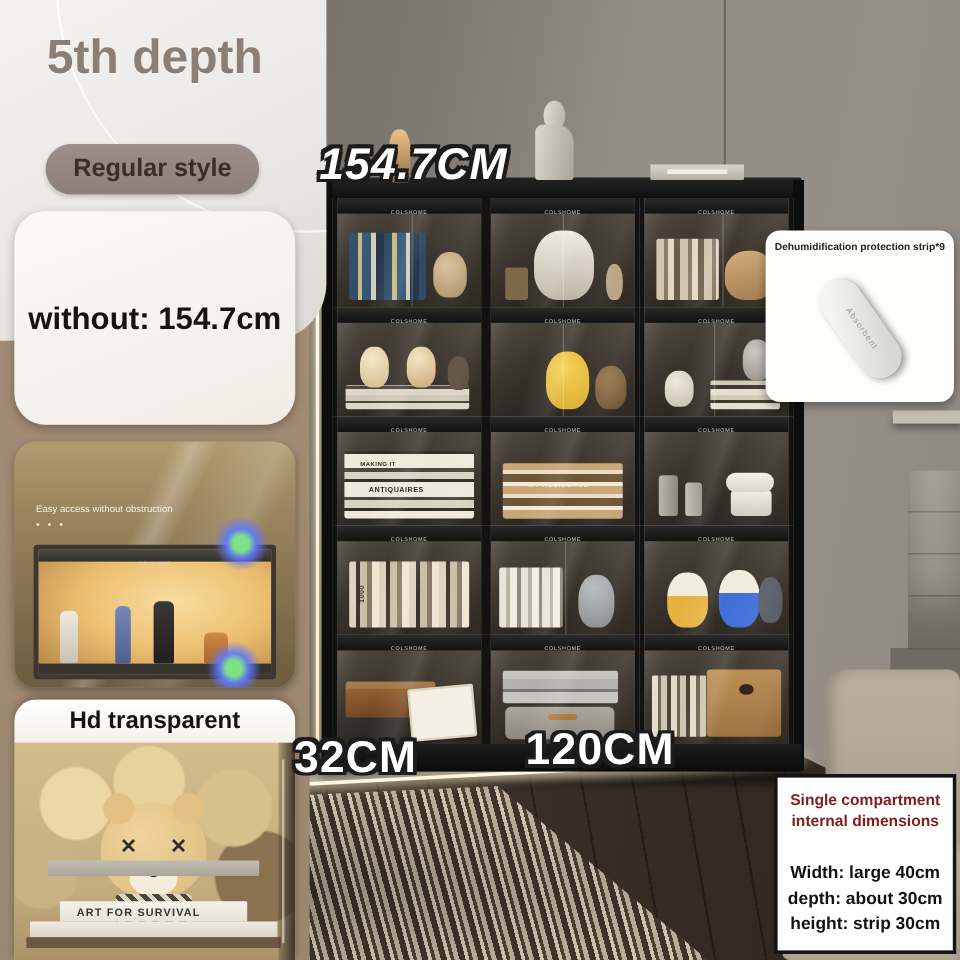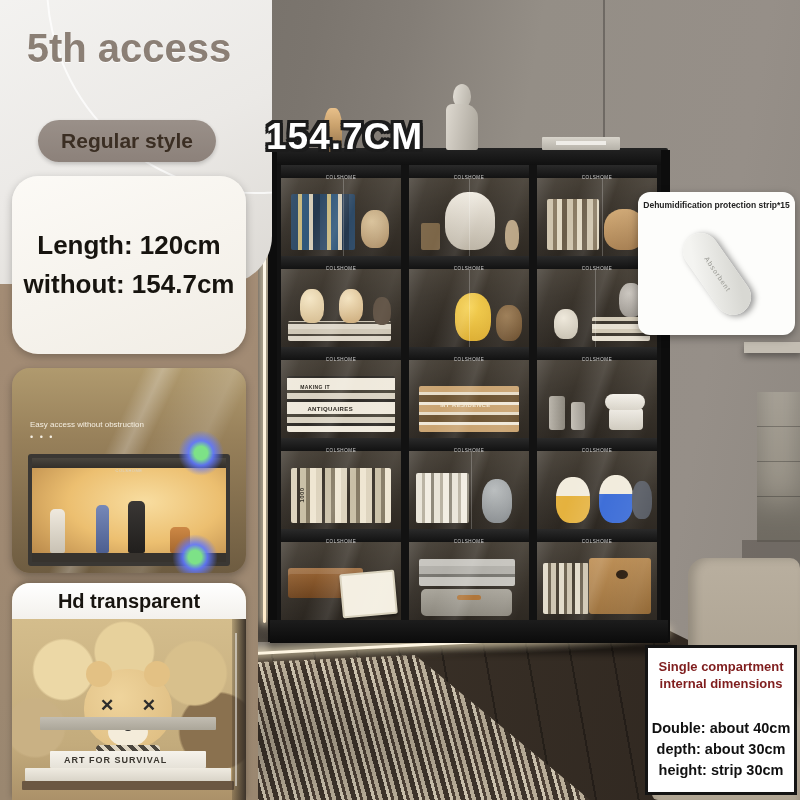--- a/index.html
+++ b/index.html
@@ -340,54 +340,55 @@
       <div class="cellbody">
         <div class="shape" style="left:5%;bottom:6px;width:38%;height:66%;background:repeating-linear-gradient(90deg,#e3dccb 0 5px,#6e6452 5px 8px,#cfc6b2 8px 13px,#4a4235 13px 16px);"></div>
         <div class="shape" style="right:5%;bottom:6px;width:52%;height:72%;border-radius:3px;background:linear-gradient(160deg,#c1935a,#936a38);"></div>
         <div class="shape" style="right:24%;bottom:52%;width:12px;height:9px;border-radius:50%;background:#2e2013;"></div>
       </div>
     </div>
   </div>
 
   <div class="cab-base"></div>
 
-  <div class="dim" style="left:266px; top:116px;">154.7CM</div>
+  <div class="dim" style="left:266px; top:116px;font-style:italic;">154.7CM</div>
+  <div class="dim" style="left:245px; top:610px;">32CM</div>
+  <div class="dim" style="left:438px; top:604px;">120CM</div>
 
   <div class="dehu-card">
     <div class="dehu-title">
-      <span>Dehumidification protection strip*15</span>
+      <span>Dehumidification protection strip*9</span>
     </div>
     <div class="dehu-img">
       <div class="strip-pill">
         <span>Absorbent</span>
       </div>
     </div>
   </div>
 
   <div class="internal-card">
     <div class="internal-title">Single compartment</div>
     <div class="internal-title">internal dimensions</div>
     <div class="internal-specs">
-      <div>Double: about 40cm</div>
+      <div>Width: large 40cm</div>
       <div>depth: about 30cm</div>
       <div>height: strip 30cm</div>
     </div>
   </div>
 
   <div class="sidebar">
     <div class="glass-panel">
       <div class="arc arc1"></div>
       <div class="arc arc2"></div>
     </div>
-    <div class="floor-title">5th access</div>
+    <div class="floor-title">5th depth</div>
     <div class="style-badge">
       <span>Regular style</span>
     </div>
     <div class="dims-card">
-      <div>Length: 120cm</div>
       <div>without: 154.7cm</div>
     </div>
 
     <div class="feature-card">
       <div class="marble"></div>
       <div class="feature-sub">Easy access without obstruction</div>
       <div class="feature-dots">• • •</div>
       <div class="case">
         <div class="case-bar"><span>COLSHOME</span></div>
         <div class="figset">

